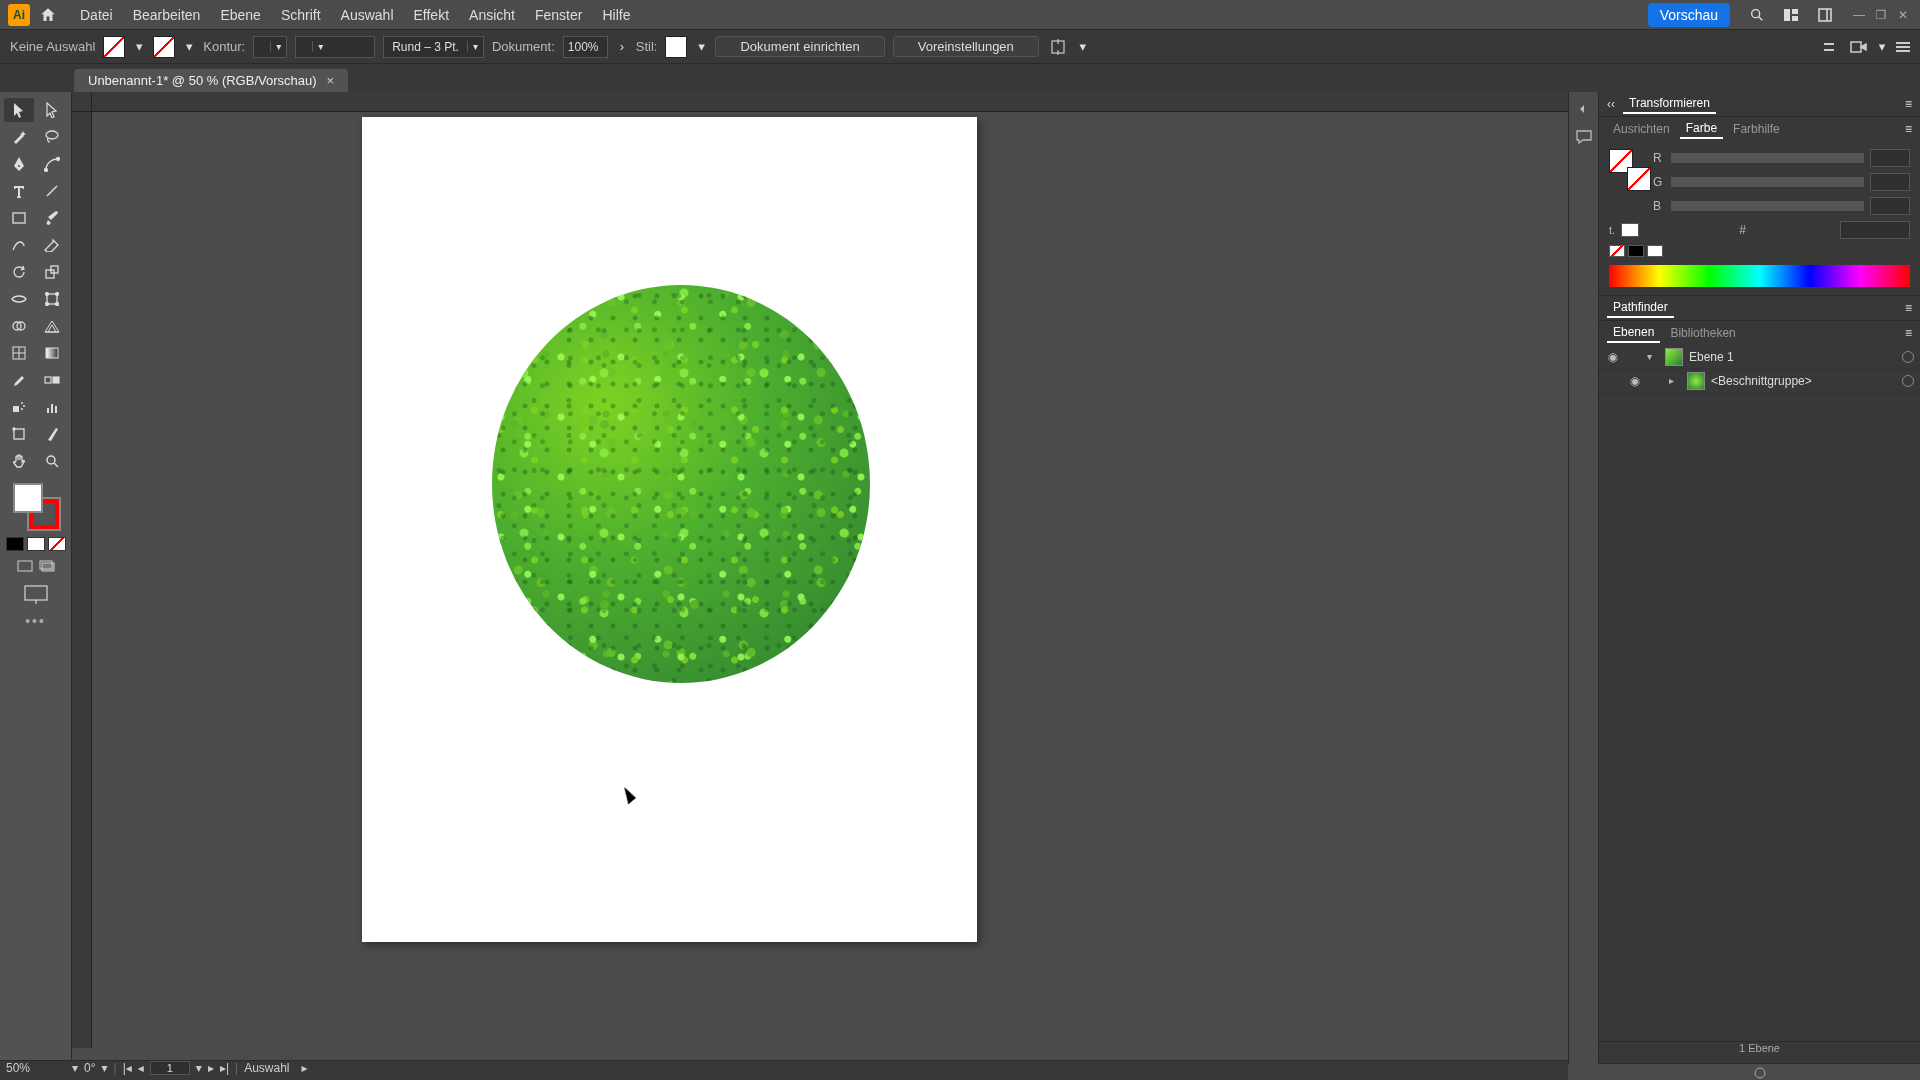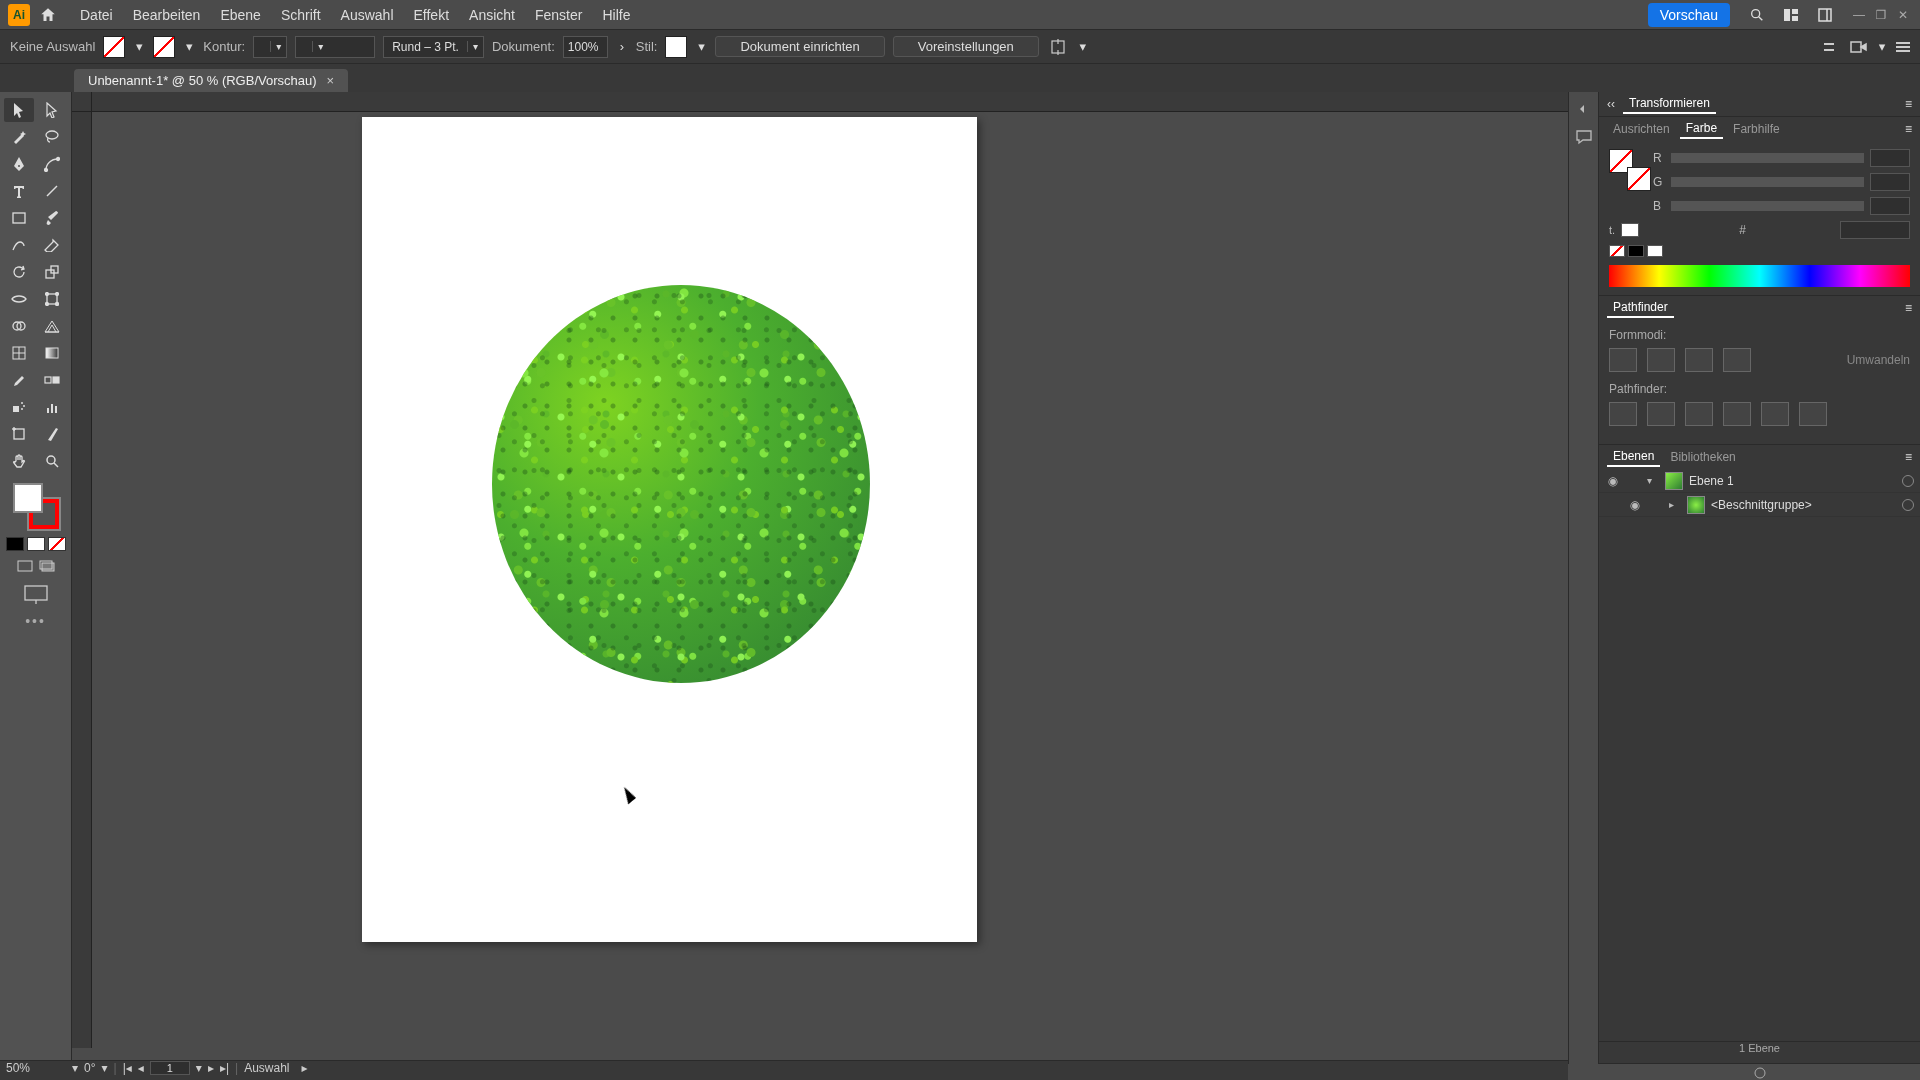--- a/index.html
+++ b/index.html
@@ -530,39 +530,20 @@
           </div>
           <div class="spectrum"></div>
         </div>
       </div>
 
       <div class="panel">
         <div class="panel-titlebar">
           <span class="tab-t active">Pathfinder</span>
           <span class="menu-dots">≡</span>
         </div>
-        <div class="panel-body pf-body">
-          <div class="pf-label">Formmodi:</div>
-          <div class="pf-row">
-            <div class="pf-icon"></div>
-            <div class="pf-icon"></div>
-            <div class="pf-icon"></div>
-            <div class="pf-icon"></div>
-            <span class="pf-expand">Umwandeln</span>
-          </div>
-          <div class="pf-label">Pathfinder:</div>
-          <div class="pf-row">
-            <div class="pf-icon"></div>
-            <div class="pf-icon"></div>
-            <div class="pf-icon"></div>
-            <div class="pf-icon"></div>
-            <div class="pf-icon"></div>
-            <div class="pf-icon"></div>
-          </div>
-        </div>
       </div>
 
       <div class="panel" style="flex:1;position:relative;">
         <div class="panel-titlebar">
           <span class="tab-t active">Ebenen</span>
           <span class="tab-t">Bibliotheken</span>
           <span class="menu-dots">≡</span>
         </div>
         <div class="panel-body layers-body">
           <div class="layer-row">

